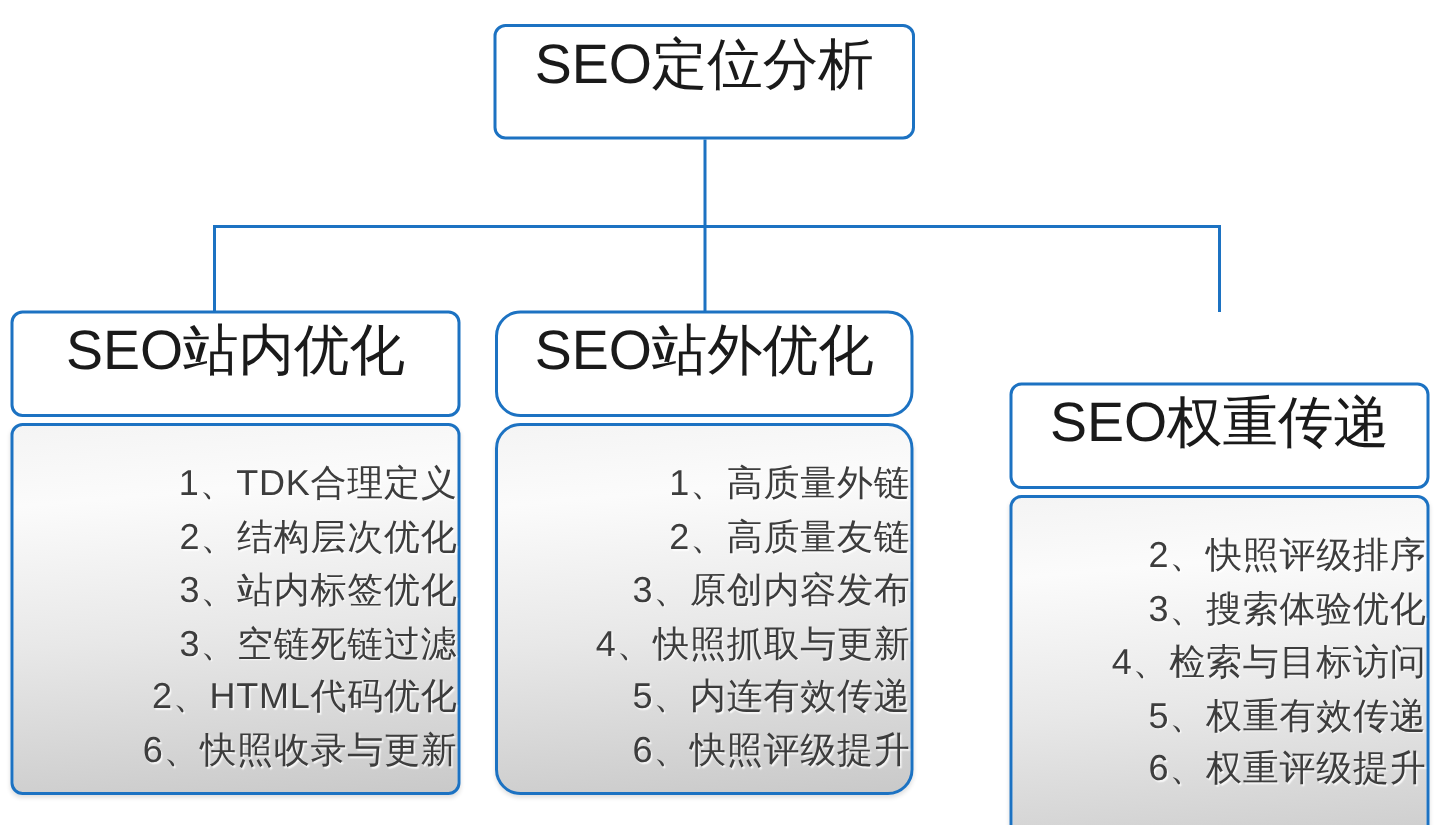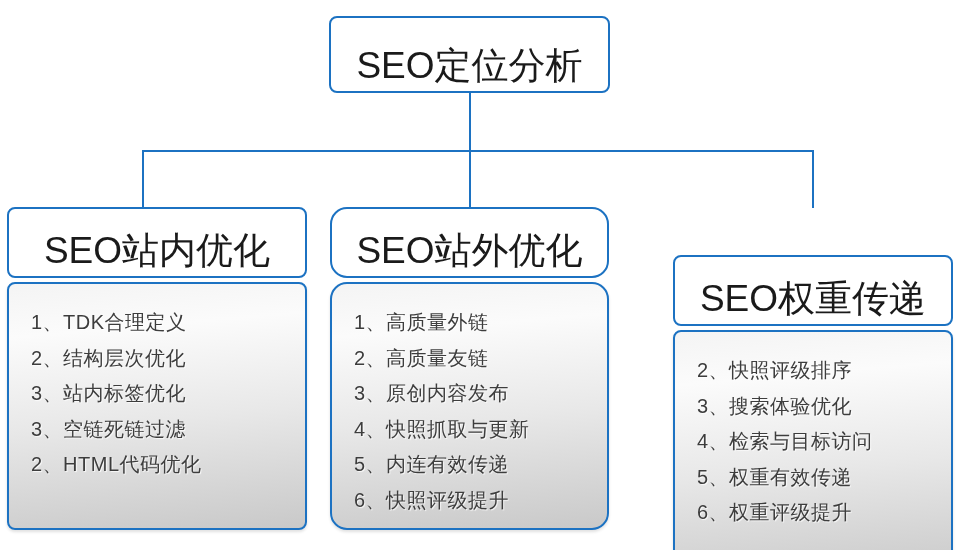--- a/index.html
+++ b/index.html
@@ -15,21 +15,21 @@
     background: #ffffff;
     overflow: hidden;
   }
   .node {
     position: absolute;
     box-sizing: border-box;
     border: 2px solid #1c72c2;
     border-radius: 8px;
     background: #ffffff;
     display: flex;
-    align-items: flex-end;
+    align-items: flex-start;
     justify-content: center;
     color: #1a1a1a;
     white-space: nowrap;
   }
   .root-node {
     left: 329px; top: 16px; width: 281px; height: 77px;
     font-size: 37px;
   }
   .branch-header {
     top: 207px; height: 71px;
@@ -42,26 +42,27 @@
     border: 2px solid #1c72c2;
     border-radius: 8px;
     background: linear-gradient(175deg, #f4f4f4 0%, #fbfbfb 20%, #e8e8e8 55%, #c9c9c9 100%);
     box-shadow: 0 2px 3px rgba(0,0,0,0.12);
     padding: 21px 0 0 22px;
   }
   .col1 { left: 7px;   width: 300px; }
   .col2 { left: 330px; width: 279px; border-radius: 17px; }
   .col3 { left: 673px; width: 280px; margin-top: 48px; }
   .list-item {
-    font-size: 20px;
+    font-size: 24px;
     line-height: 35.5px;
     color: #3d3d3d;
     letter-spacing: 0.5px;
     text-shadow: 1px 1px 1px rgba(255,255,255,0.85);
     white-space: nowrap;
+    text-align: right;
   }
   .connector {
     position: absolute;
     background: #1c72c2;
   }
   .conn-root-v { left: 469px; top: 93px;  width: 2px;   height: 59px; }
   .conn-rail-h { left: 142px; top: 150px; width: 672px; height: 2px;  }
   .conn-drop-1 { left: 142px; top: 150px; width: 2px;   height: 58px; }
   .conn-drop-2 { left: 469px; top: 150px; width: 2px;   height: 58px; }
   .conn-drop-3 { left: 812px; top: 150px; width: 2px;   height: 58px; }
@@ -83,20 +84,21 @@
 
   <div class="node branch-header col1">
     <span>SEO站内优化</span>
   </div>
   <div class="branch-list col1">
     <div class="list-item">1、TDK合理定义</div>
     <div class="list-item">2、结构层次优化</div>
     <div class="list-item">3、站内标签优化</div>
     <div class="list-item">3、空链死链过滤</div>
     <div class="list-item">2、HTML代码优化</div>
+    <div class="list-item">6、快照收录与更新</div>
   </div>
 
   <div class="node branch-header col2">
     <span>SEO站外优化</span>
   </div>
   <div class="branch-list col2">
     <div class="list-item">1、高质量外链</div>
     <div class="list-item">2、高质量友链</div>
     <div class="list-item">3、原创内容发布</div>
     <div class="list-item">4、快照抓取与更新</div>

